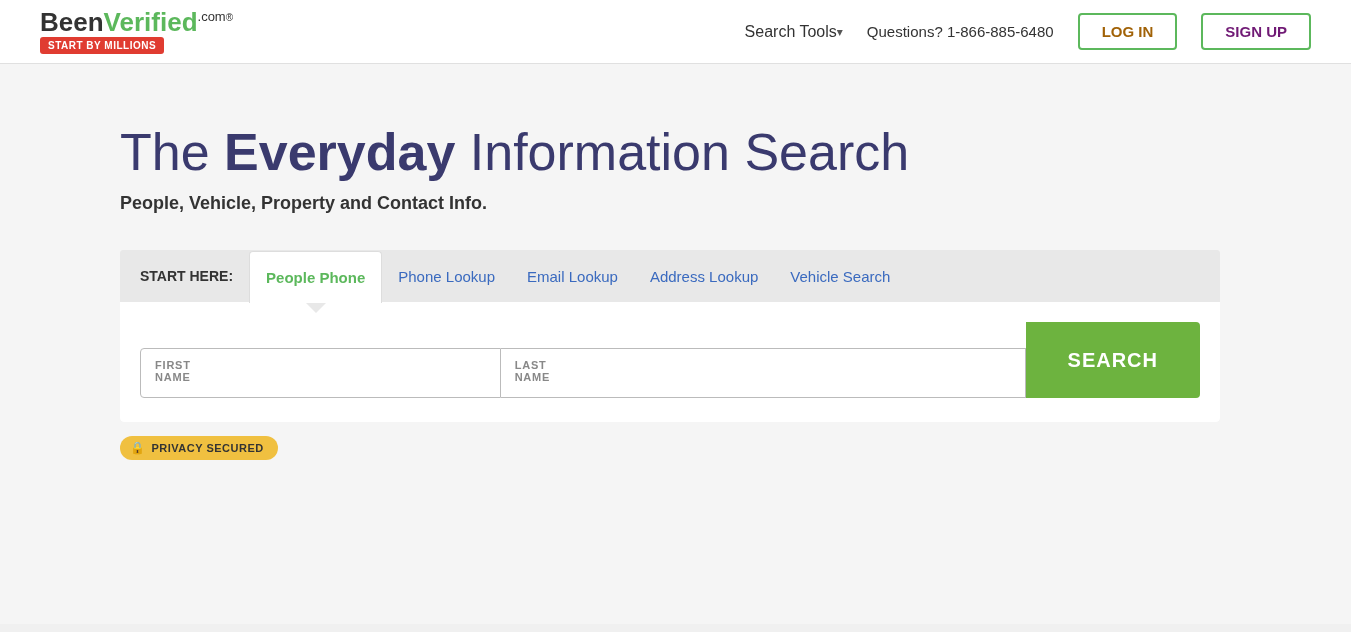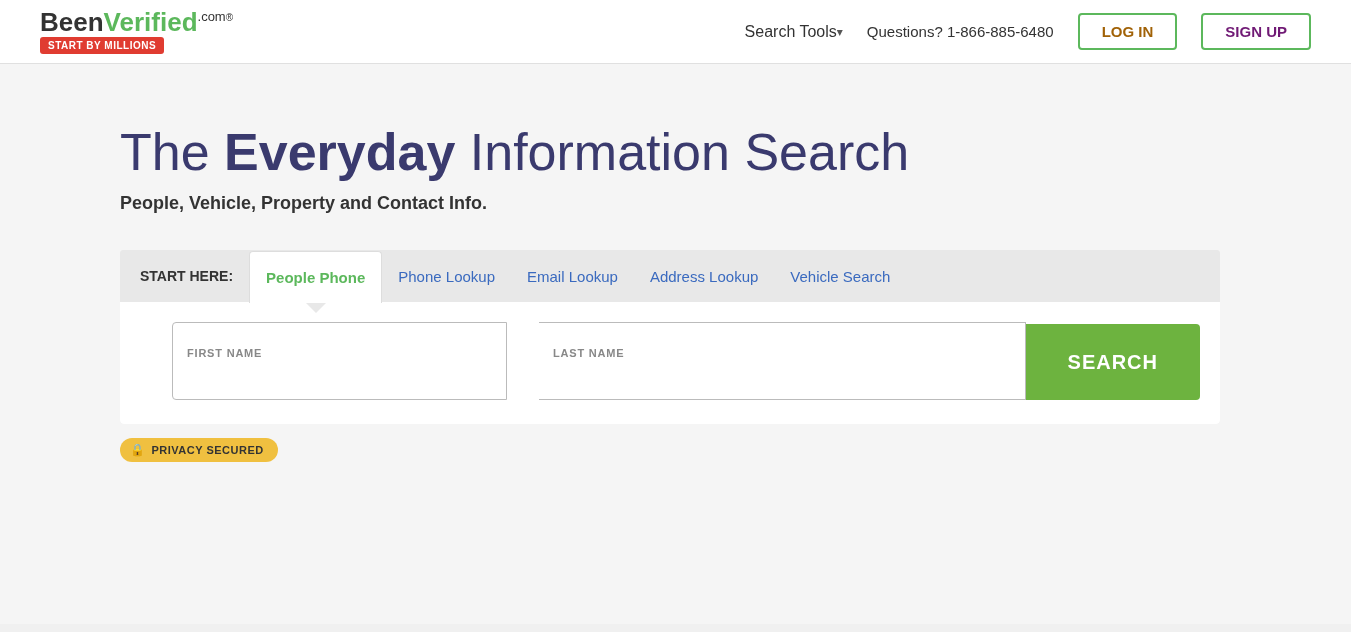--- a/index.html
+++ b/index.html
@@ -180,28 +180,27 @@
     .search-form {
       background: #fff;
       padding: 20px 20px 24px 20px;
       border-radius: 0 0 4px 4px;
       display: flex;
       align-items: flex-end;
       gap: 0;
     }
     .input-group {
       display: flex;
-      flex-direction: column;
+      flex-direction: row;
       flex: 1;
       position: relative;
       border: 1.5px solid #bbb;
       border-radius: 4px 0 0 4px;
-      padding: 24px 14px 10px 14px;
-      background: #fff;
-      margin-left: 32px;
+      padding: 10px 14px 10px 14px;
+      background: #fff;
     }
     .input-group.last-name {
       border-radius: 0;
       border-left: none;
       flex: 1.5;
     }
     .input-label {
       font-size: 11px;
       color: #888;
       font-weight: 600;

